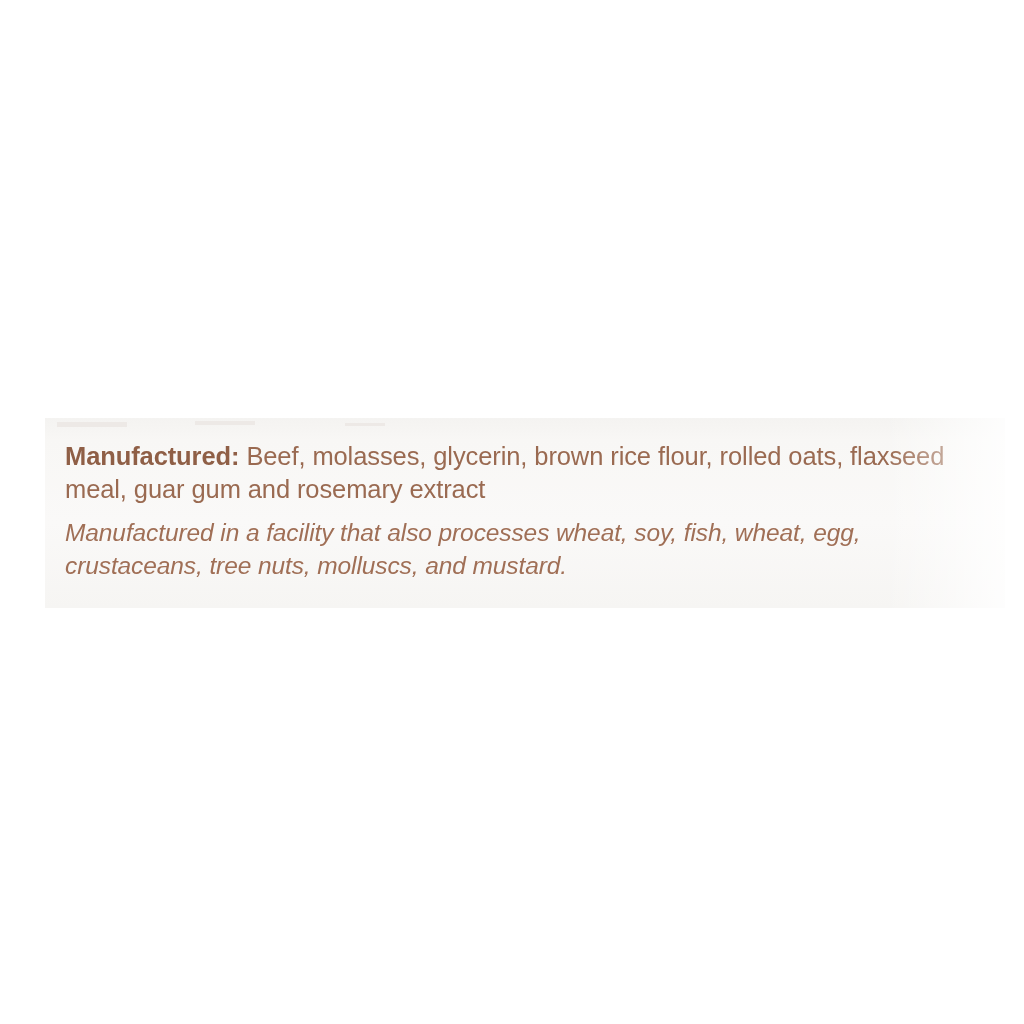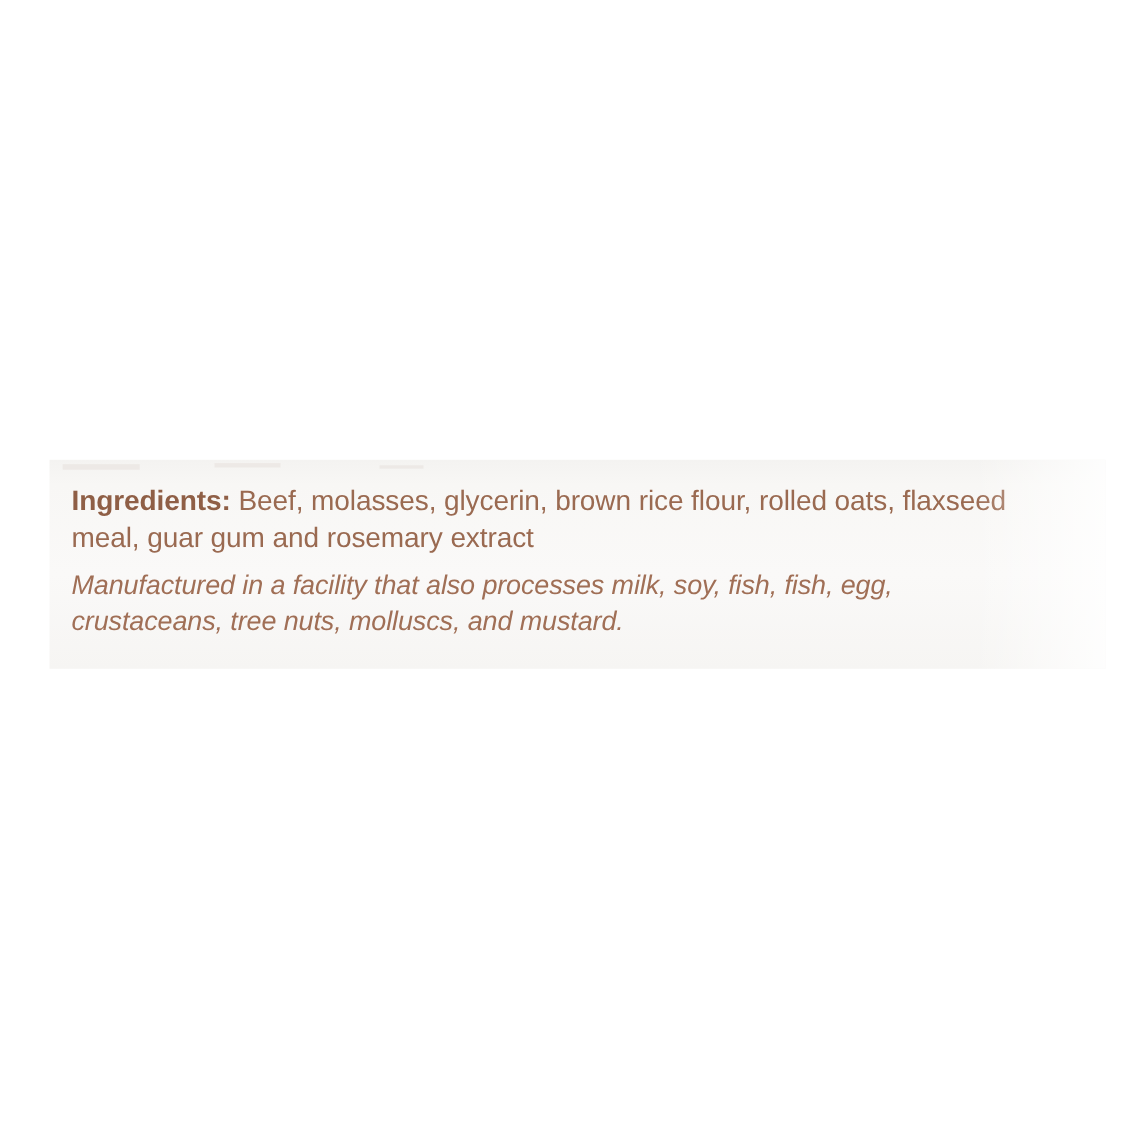--- a/index.html
+++ b/index.html
@@ -79,22 +79,22 @@
 
   <div id="label-panel">
 
     <div class="speck" style="left:12px; top:4px; width:70px; height:5px;"></div>
     <div class="speck" style="left:150px; top:3px; width:60px; height:4px;"></div>
     <div class="speck" style="left:300px; top:5px; width:40px; height:3px;"></div>
 
     <div id="label-content">
 
       <p class="ingredients-line">
-        <span class="heading">Ingredients:</span>
+        <span class="heading">Manufactured:</span>
         <span>Beef, molasses, glycerin, brown rice flour, rolled oats, flaxseed meal, guar gum and rosemary extract</span>
       </p>
 
-      <p class="allergen-line">Manufactured in a facility that also processes milk, soy, fish, fish, egg, crustaceans, tree nuts, molluscs, and mustard.</p>
+      <p class="allergen-line">Manufactured in a facility that also processes wheat, soy, fish, wheat, egg, crustaceans, tree nuts, molluscs, and mustard.</p>
 
     </div>
   </div>
 
 </div>
 
 </body></html>

